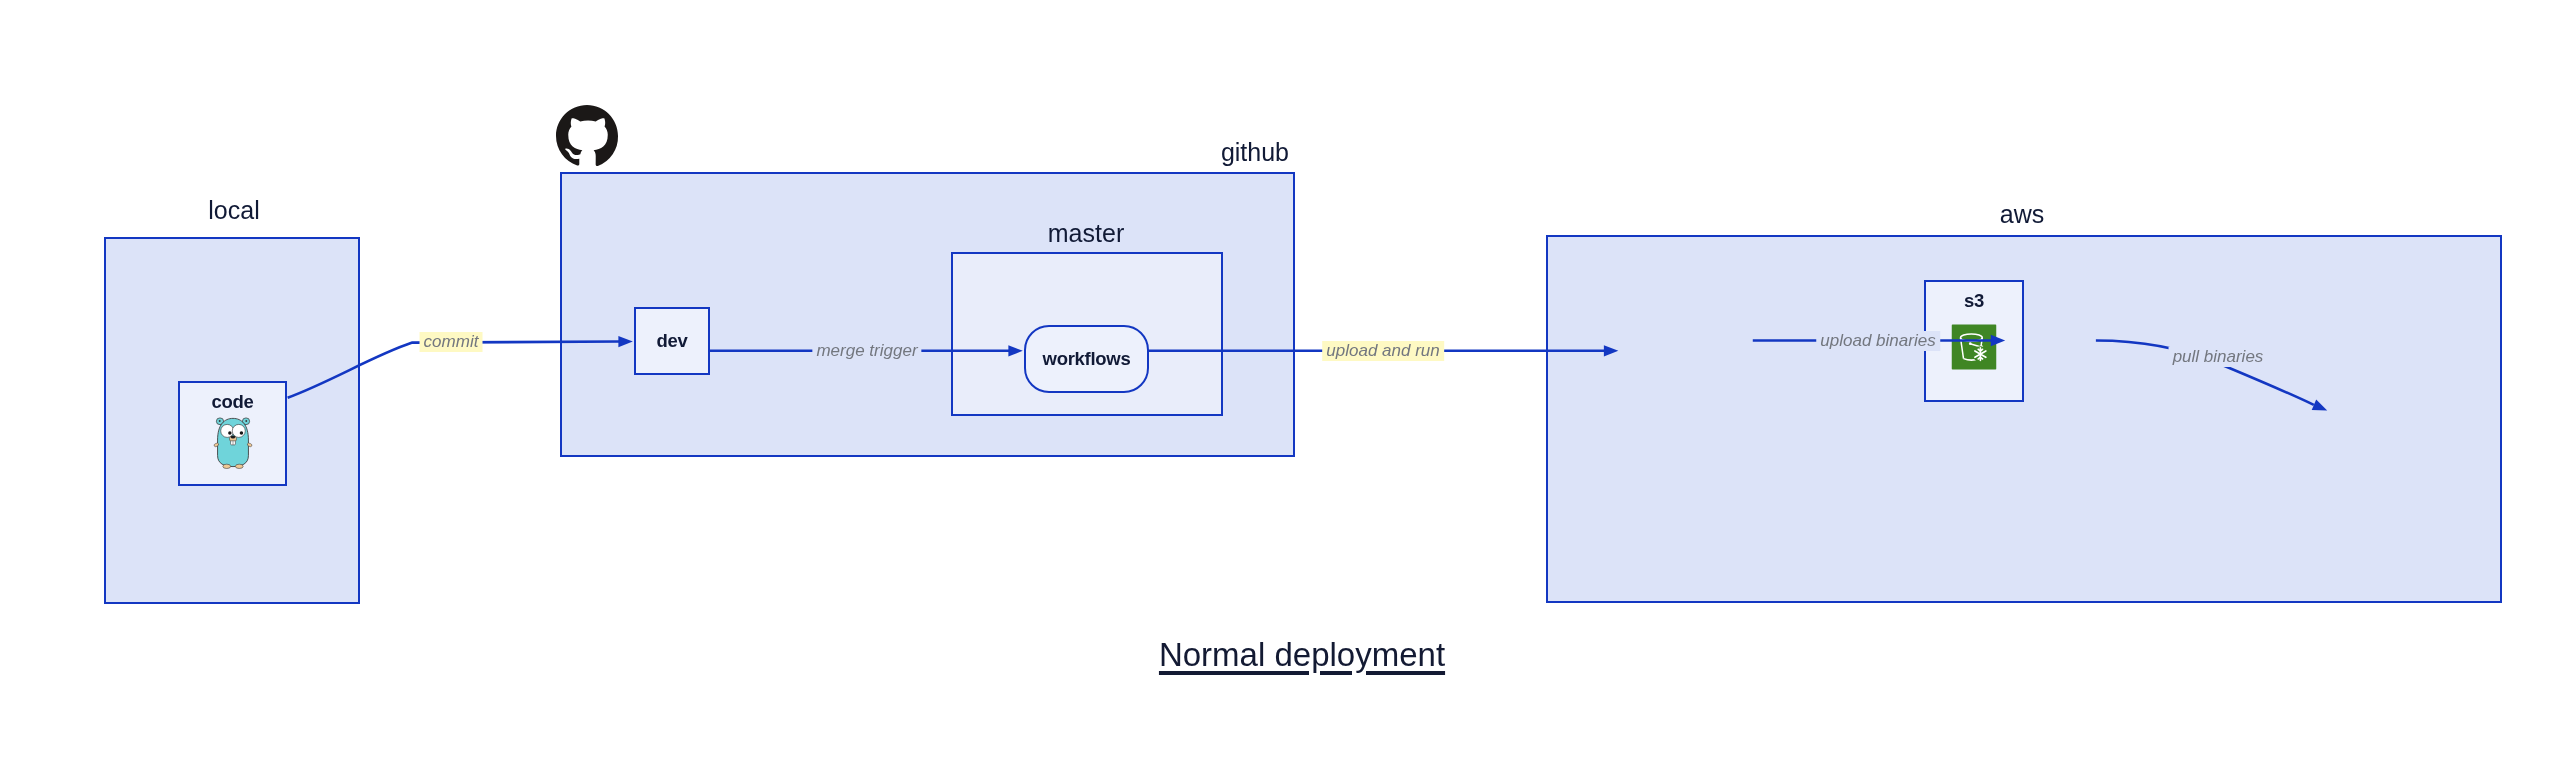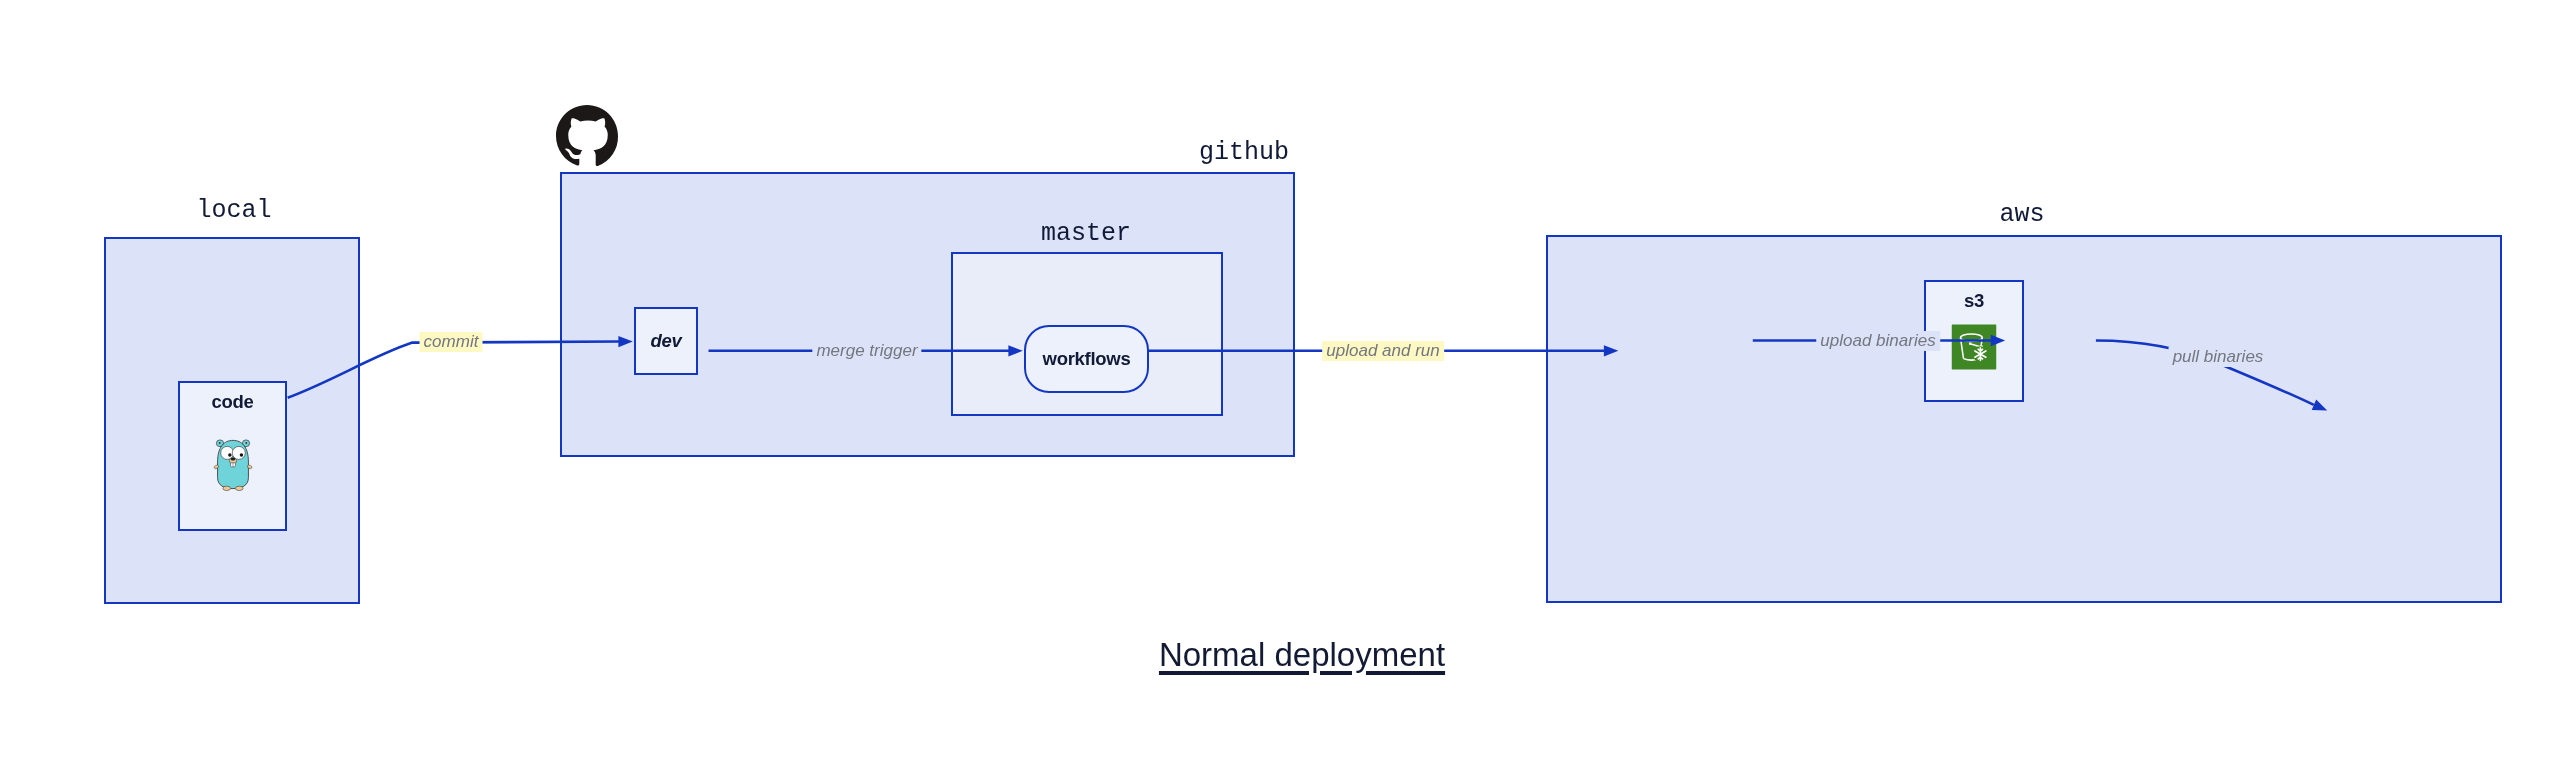--- a/index.html
+++ b/index.html
@@ -2,21 +2,21 @@
 <html style="font-size:8.2px"><head>
 <meta charset="utf-8">
 <style>
   html,body{margin:0;padding:0;background:#ffffff;}
   body{width:2604px;height:781px;font-family:"Liberation Sans",sans-serif;}
   .canvas{position:relative;width:2604px;height:781px;background:#ffffff;overflow:hidden;}
   .box{position:absolute;box-sizing:border-box;border:2.6px solid #1337C2;}
   .container-fill{background:#DCE3F8;}
   .master-fill{background:#E9EDFA;}
   .leaf-fill{background:#EDF1FC;}
-  .container-label{position:absolute;font-size:25px;color:#111A36;white-space:nowrap;font-family:Liberation Mono, monospace;}
+  .container-label{position:absolute;font-size:25px;color:#111A36;white-space:nowrap;}
   .centered{transform:translate(-50%,-50%);}
   .node-label{position:absolute;left:0;right:0;top:8.2px;text-align:center;
               font-size:18.5px;font-weight:bold;color:#111A36;letter-spacing:-0.3px;}
   .node-label.vcenter{top:50%;transform:translateY(-50%);}
   .node-icon{position:absolute;left:50%;top:50%;transform:translate(-50%,-50%);}
   .edge-label{position:absolute;transform:translate(-50%,-50%);font-size:17px;font-style:italic;
               color:#73777F;white-space:nowrap;padding:0 4.1px;}
   .bg-white{background:#fef9c3;text-align:center;}
   .bg-fill{background:#DCE3F8;}
   .overlay{position:absolute;left:0;top:0;width:2604px;height:781px;pointer-events:none;}
@@ -38,21 +38,21 @@
 
   <div class="box container-fill" style="left:560px;top:172px;width:735px;height:285px;"></div>
   <span class="container-label" style="right:1315px;top:138px;">github</span>
 
   <div class="box master-fill" style="left:951px;top:252px;width:272px;height:164px;"></div>
   <span class="container-label centered" style="left:1086px;top:233px;">master</span>
 
   <div class="box container-fill" style="left:1546px;top:235px;width:956px;height:368px;"></div>
   <span class="container-label centered" style="left:2022px;top:214px;">aws</span>
 
-  <div class="box leaf-fill" style="left:178px;top:381px;width:109px;height:150px;">
+  <div class="box leaf-fill" style="left:178px;top:381px;width:109px;height:105px;">
     <span class="node-label">code</span>
     <svg class="node-icon" style="margin-top:8.2px;" width="40" height="54" viewBox="0 0 80 112">
       <ellipse cx="13" cy="13" rx="7.5" ry="7" fill="#6FD4DA" stroke="#3a3a3a" stroke-width="1.5"></ellipse>
       <circle cx="12.4" cy="12.6" r="2" fill="#3a3a3a"></circle>
       <ellipse cx="67" cy="13" rx="7.5" ry="7" fill="#6FD4DA" stroke="#3a3a3a" stroke-width="1.5"></ellipse>
       <circle cx="67.6" cy="12.6" r="2" fill="#3a3a3a"></circle>
       <path d="M8,52 C8,20 22,7 40,7 C58,7 72,20 72,52 L72,84 C72,101 58,107 40,107 C22,107 8,101 8,84 Z" fill="#6FD4DA" stroke="#3a3a3a" stroke-width="1.8"></path>
       <ellipse cx="5.5" cy="62" rx="5" ry="3.2" fill="#EFC894" stroke="#3a3a3a" stroke-width="1" transform="rotate(-25 5.5 62)"></ellipse>
       <ellipse cx="74.5" cy="62" rx="5" ry="3.2" fill="#EFC894" stroke="#3a3a3a" stroke-width="1" transform="rotate(25 74.5 62)"></ellipse>
       <ellipse cx="27" cy="106.5" rx="8" ry="4.5" fill="#EFC894" stroke="#3a3a3a" stroke-width="1.2"></ellipse>
@@ -61,21 +61,21 @@
       <circle cx="52" cy="33" r="13.5" fill="#ffffff" stroke="#3a3a3a" stroke-width="1.3"></circle>
       <circle cx="33.5" cy="37.5" r="3.6" fill="#141414"></circle>
       <circle cx="57.5" cy="37.5" r="3.6" fill="#141414"></circle>
       <ellipse cx="40" cy="49.5" rx="7.5" ry="6" fill="#EFC894" stroke="#3a3a3a" stroke-width="1.2"></ellipse>
       <ellipse cx="40" cy="45.5" rx="4.6" ry="3.2" fill="#1a1a1a"></ellipse>
       <rect x="35" y="53.5" width="10" height="8.5" rx="2" fill="#ffffff" stroke="#3a3a3a" stroke-width="1.2"></rect>
       <line x1="40" y1="53.5" x2="40" y2="62" stroke="#3a3a3a" stroke-width="1"></line>
     </svg>
   </div>
 
-  <div class="box leaf-fill" style="left:634px;top:307px;width:64px;height:68px;font-style:italic;">
+  <div class="box leaf-fill" style="left:634px;top:307px;width:76px;height:68px;">
     <span class="node-label vcenter">dev</span>
   </div>
 
   <div class="box leaf-fill" style="left:1024px;top:325px;width:125px;height:68px;border-radius:25px;">
     <span class="node-label vcenter">workflows</span>
   </div>
 
 
   <div class="box leaf-fill" style="left:1924px;top:280px;width:100px;height:122px;">
     <span class="node-label">s3</span>

